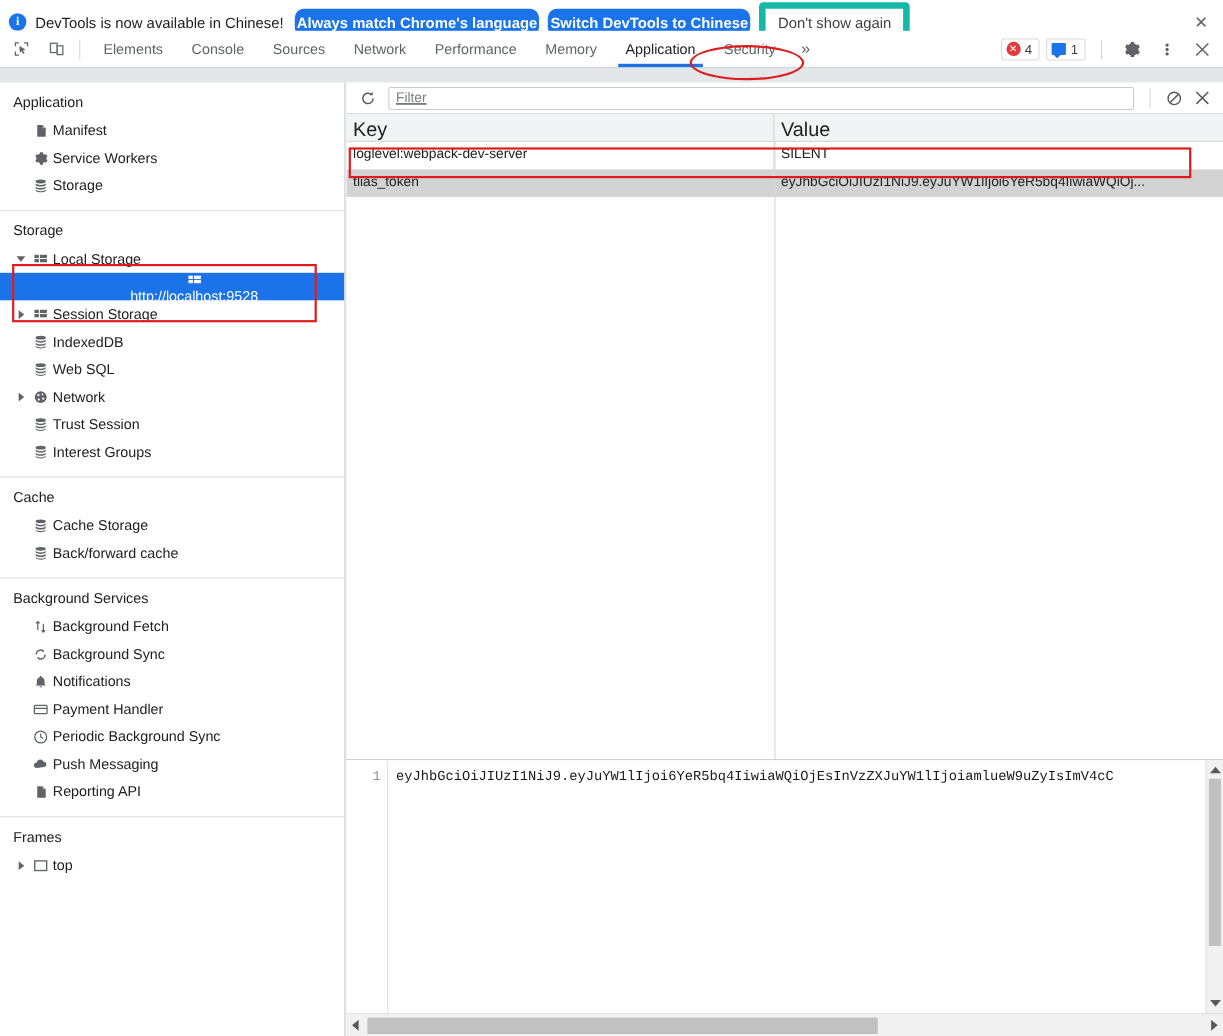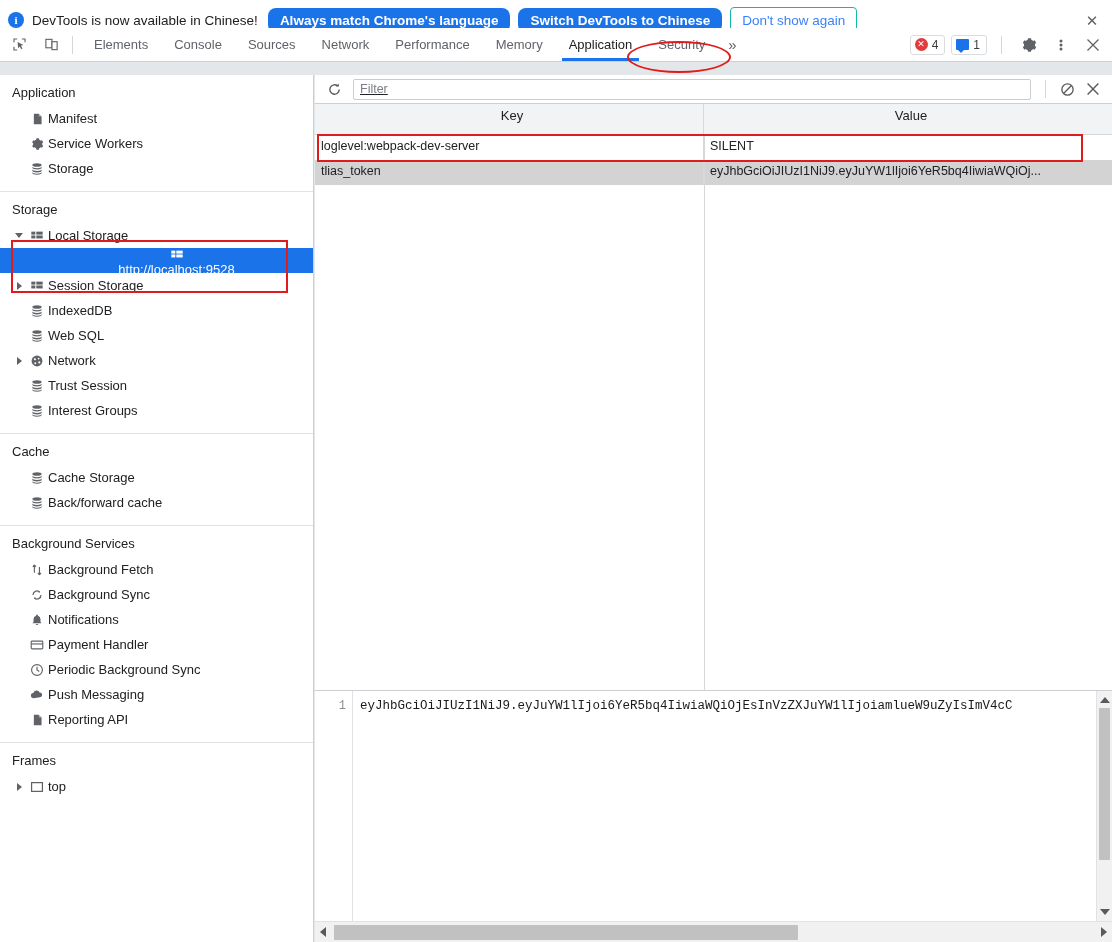--- a/index.html
+++ b/index.html
@@ -23,24 +23,24 @@
   .banner-info-icon {
     width:16px; height:16px; border-radius:50%;
     background:#1a73e8; color:#fff; font-size:11px; font-weight:bold;
     display:flex; align-items:center; justify-content:center;
     font-family:"Liberation Serif", serif; margin-right:8px; flex:none;
   }
   .banner-text { font-size:13.5px; color:#202124; margin-right:10px; white-space:nowrap; }
   .btn-blue {
     background:#1a73e8; color:#fff; border:none; border-radius:8px;
     font-size:13.5px; font-weight:bold; font-family:"Liberation Sans", sans-serif;
-    padding:5px 12px; margin-right:8px; cursor:pointer; white-space:nowrap;
+    padding:5px 2px; margin-right:8px; cursor:pointer; white-space:nowrap;
   }
   .btn-plain {
-    background:#fff; color:#3b82f6; border:1px solid #14b8a6; border-radius:4px;
+    background:#fff; color:#404040; border:6px solid #14b8a6; border-radius:4px;
     font-size:13.5px; font-family:"Liberation Sans", sans-serif;
     padding:5px 11px; cursor:pointer; white-space:nowrap;
   }
   .banner-close {
     position:absolute; right:10px; top:50%; transform:translateY(-50%);
     width:20px; height:20px; display:flex; align-items:center; justify-content:center;
     color:#5f6368; font-size:15px; cursor:pointer; line-height:1;
   }
 
   
@@ -113,22 +113,22 @@
   }
   .fb-icon { width:26px;height:24px;display:flex;align-items:center;justify-content:center;cursor:pointer;color:#5a5a5a; }
   .filter-input {
     flex:1; height:21px; margin:0 6px; border:1px solid #c9ccd0; border-radius:2px;
     font-size:12.5px; padding:0 6px; color:#202124; outline:none;
     font-family:"Liberation Sans", sans-serif; background:#fff;text-decoration:underline;
   }
   .filter-input::placeholder { color:#7b7f83; }
 
   .grid-head {
-    height:31px; display:flex; background:#f1f3f4; border-bottom:1px solid #d6d8db;
-    font-size:13px; color:#202124;text-align:center;
+    height:25px; display:flex; background:#f1f3f4; border-bottom:1px solid #d6d8db;
+    font-size:18px; color:#202124;
   }
   .gh-key { width:389px; padding:4px 0 0 6px; border-right:1px solid #d6d8db; }
   .gh-val { flex:1; padding:4px 0 0 6px; }
 
   .grid-row { height:25px; display:flex; font-size:12.5px; color:#202124; cursor:pointer; }
   .grid-row.sel { background:#d3d3d3; }
   .gr-key { width:389px; padding:4px 4px 0 6px; border-right:1px solid #d6d8db; overflow:hidden; white-space:nowrap; }
   .gr-val { flex:1; padding:4px 0 0 6px; overflow:hidden; white-space:nowrap; text-overflow:ellipsis; }
 
   .grid-body { height:562px; position:relative; }

